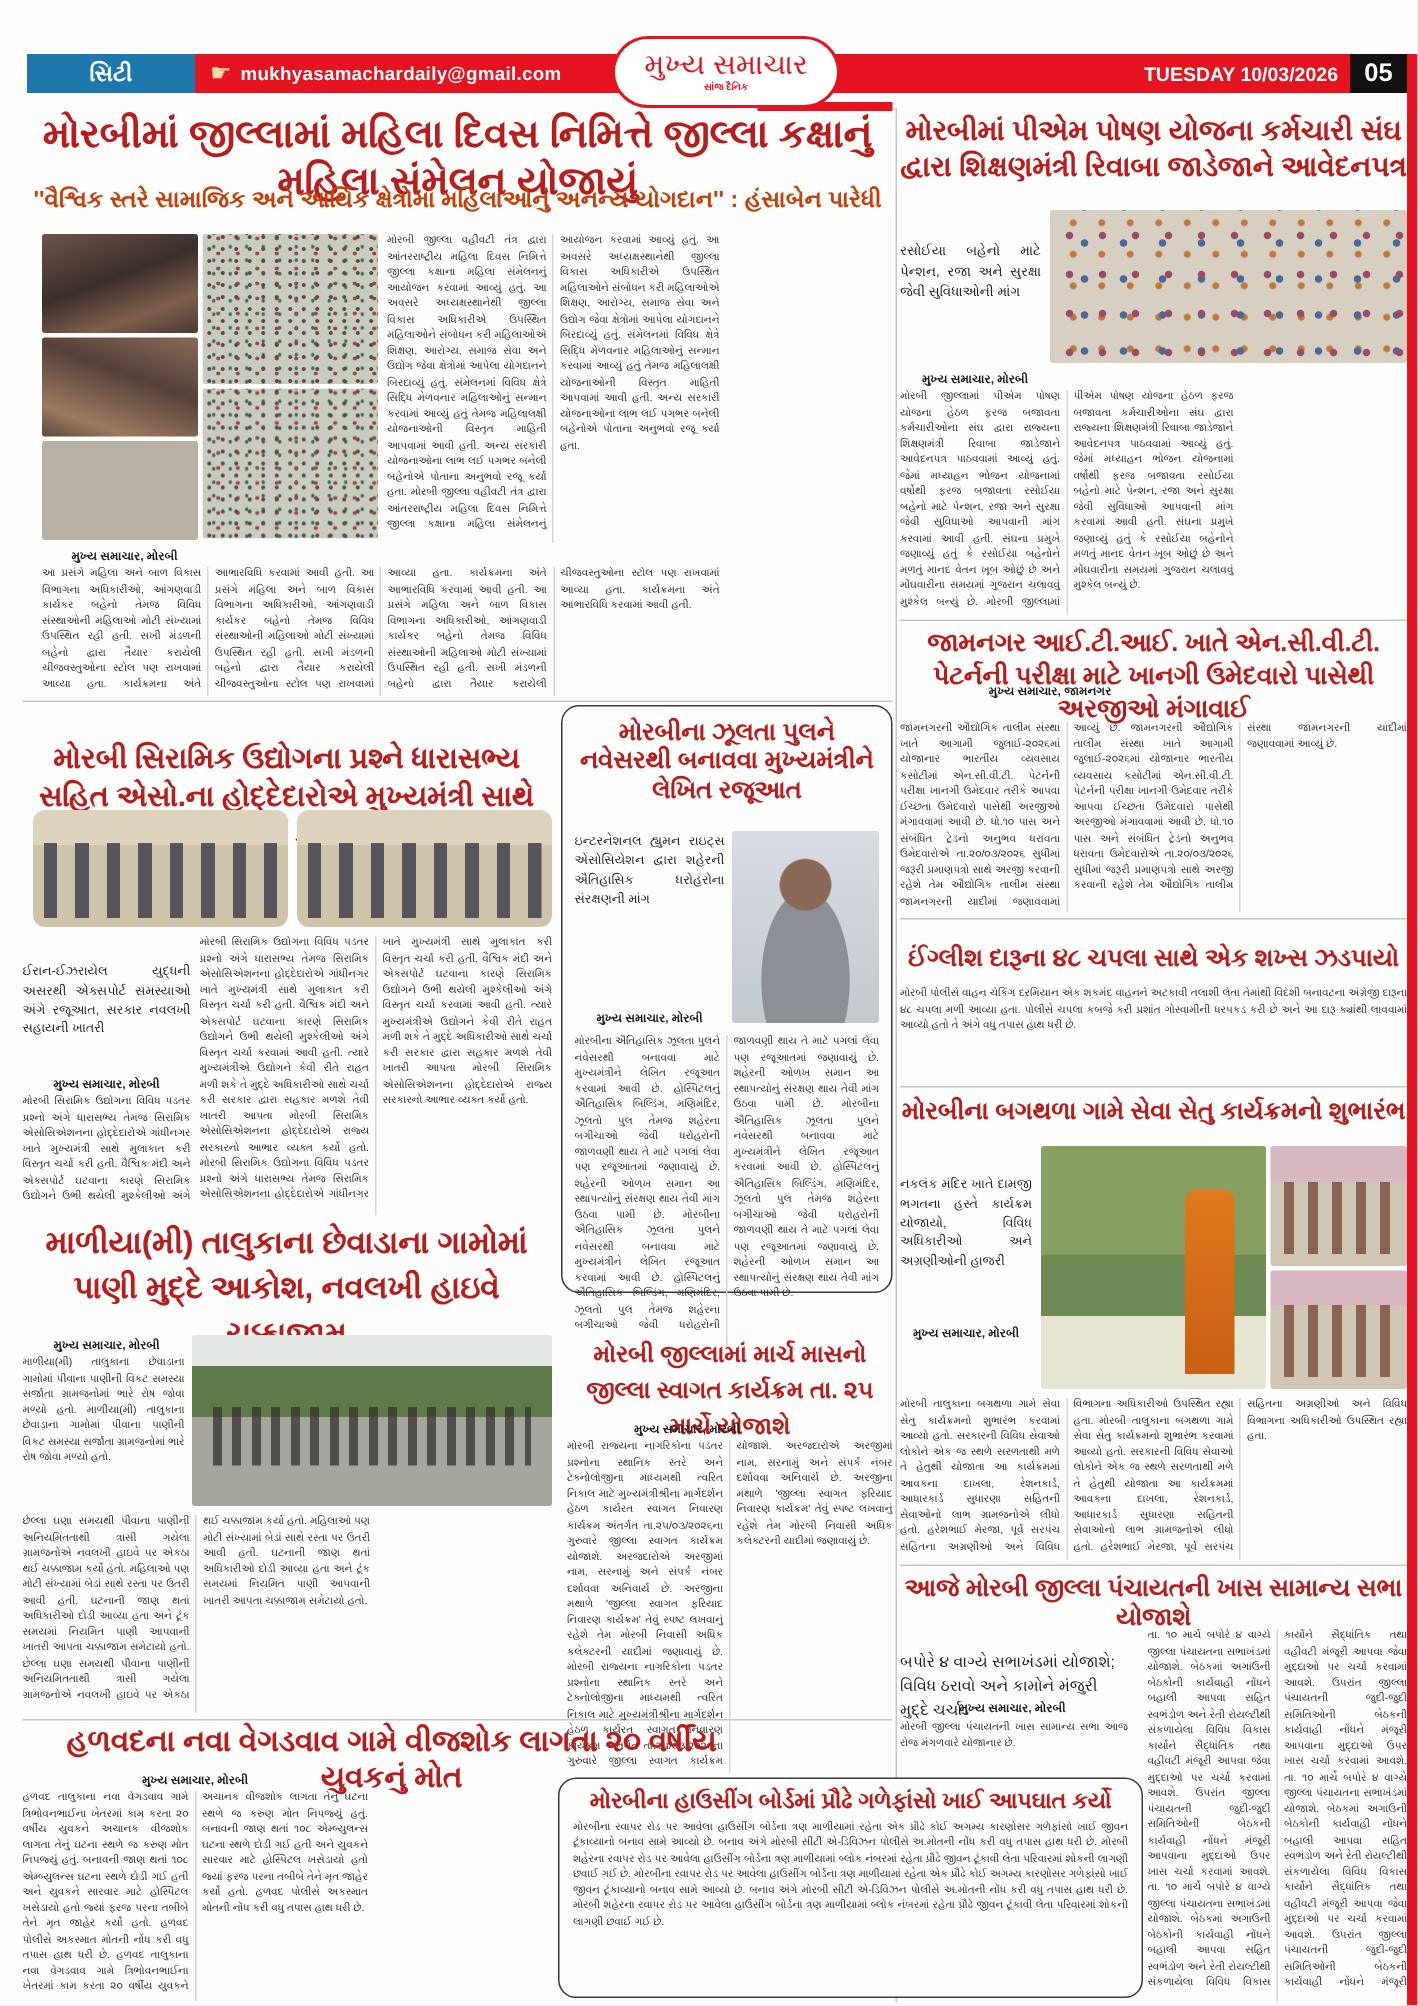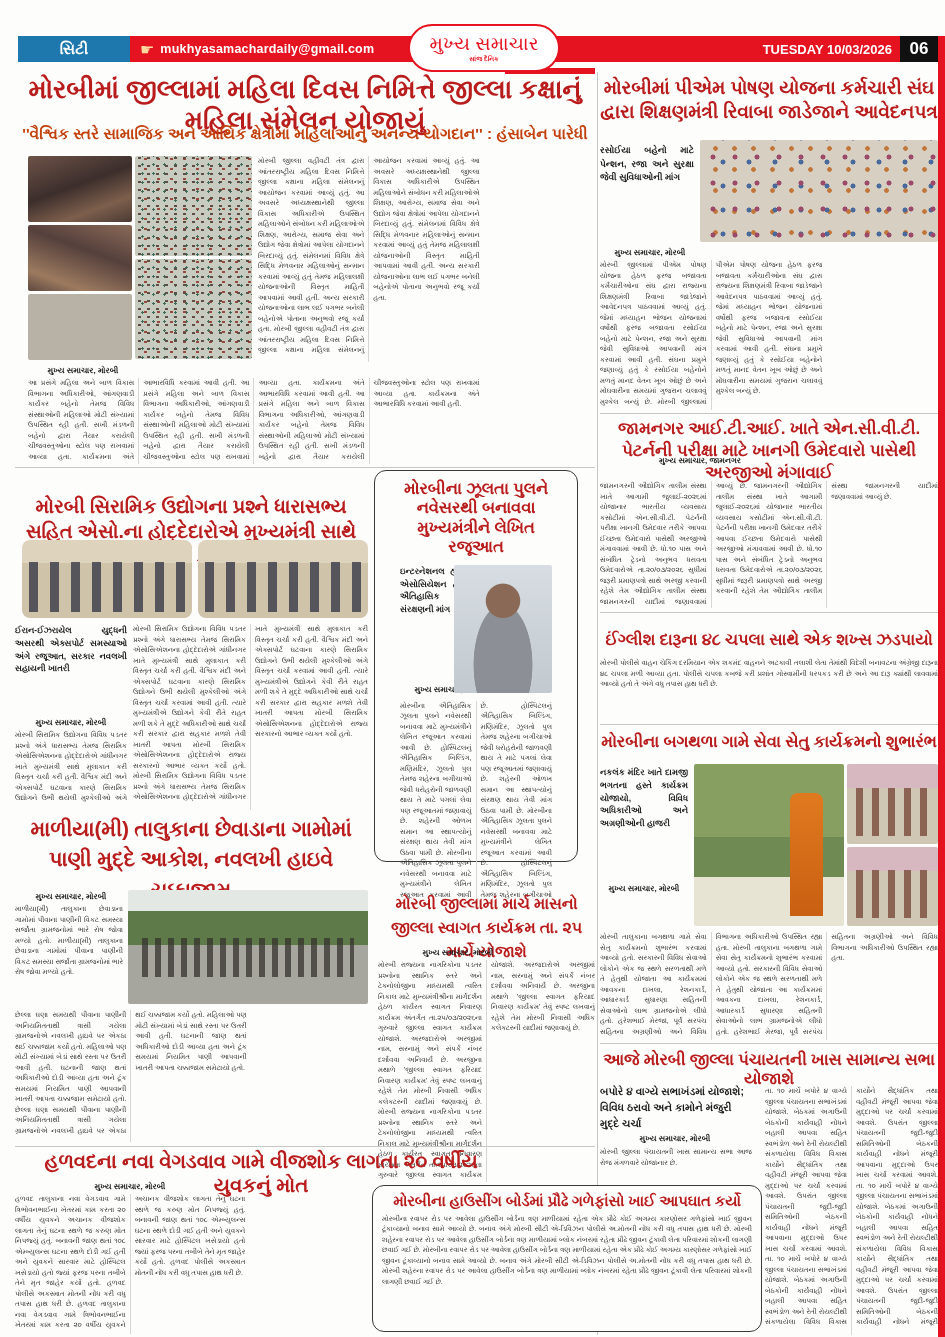--- a/index.html
+++ b/index.html
@@ -29,22 +29,22 @@
   .red-dash { background:#e5121f; }
 
   
   .hl { font-weight:bold; color:#b91c1c; text-align:center; line-height:1.18;
     letter-spacing:-0.2px; }
   .sub-blue { color:#c2410c; font-weight:bold; text-align:center; line-height:1.25; }
   .byl { font-weight:bold; font-size:8px; text-align:center; }
   .body { font-size:7px; line-height:1.5; text-align:justify; overflow:hidden;
     color:#2a2a2a; column-fill:auto; column-gap:9px; column-rule:1px solid #d8d6d2; }
   .c1{column-count:1} .c2{column-count:2} .c3{column-count:3} .c5{column-count:5}
-  .boldnote { font-weight:bold; font-size:8.5px; line-height:1.5; text-align:justify;
-    color:#1d1d1d; overflow:hidden; }
+  .boldnote { font-weight:normal; font-size:8.5px; line-height:1.5; text-align:justify;
+    color:#1d1d1d; overflow:hidden;margin-top:17px; }
   .rbox { border:1.5px solid #3a3a3a; border-radius:12px; background:#fdfdfb; }
   .vline { background:#c9c7c2; width:1px; }
   .hline { background:#c9c7c2; height:1px; }
 
   
   .ph { background:#b8b2a6; border-radius:2px; overflow:hidden; }
   .ph-award { background:linear-gradient(160deg,#6e5348 0%,#3c2e2c 45%,#7d5f4c 75%,#4a3a34 100%); }
   .ph-award2 { background:linear-gradient(200deg,#8a6a58 0%,#55403c 40%,#9c7a5f 80%,#5d4840 100%); }
   .ph-stage { background:linear-gradient(120deg,#7c5a50 0%,#9c6f5a 30%,#4e3a38 65%,#8660522 100%),#6b4f46; }
   .ph-crowd { background-color:#c8ccc0;
@@ -83,21 +83,21 @@
   <div class="abs section-box" style="left:18px;top:36px;width:112px;height:26px;">સિટી</div>
   <div class="abs red-bar" style="left:130px;top:36px;width:808px;height:26px;">
     <span class="hand">☛</span>
     <span class="email">mukhyasamachardaily@gmail.com</span>
     <span class="date">TUESDAY 10/03/2026</span>
   </div>
   <div class="abs logo" style="left:408px;top:24px;width:152px;height:48px;">
     <span class="t">મુખ્ય સમાચાર</span>
     <span class="s">સાંજ દૈનિક</span>
   </div>
-  <div class="abs pageno" style="left:900px;top:36px;width:38px;height:26px;">06</div>
+  <div class="abs pageno" style="left:900px;top:36px;width:38px;height:26px;">05</div>
   <div class="abs edge-red" style="left:938px;top:36px;width:7px;height:1301px;"></div>
   <div class="abs red-dash" style="left:505px;top:68px;width:90px;height:6px;"></div>
 
   <div class="abs vline" style="left:597px;top:72px;height:1263px;"></div>
   <div class="abs hline" style="left:15px;top:467px;width:580px;"></div>
   <div class="abs hline" style="left:600px;top:413px;width:338px;"></div>
   <div class="abs hline" style="left:600px;top:612px;width:338px;"></div>
   <div class="abs hline" style="left:600px;top:724px;width:338px;"></div>
   <div class="abs hline" style="left:600px;top:1043px;width:338px;"></div>
   <div class="abs hline" style="left:15px;top:1146px;width:580px;"></div>
@@ -158,21 +158,21 @@
   <div class="abs hl" style="left:15px;top:494px;width:352px;font-size:19.5px;line-height:1.3;">મોરબી સિરામિક ઉદ્યોગના પ્રશ્ને ધારાસભ્ય સહિત એસો.ના હોદ્દેદારોએ મુખ્યમંત્રી સાથે ચર્ચા કરી</div>
   <div class="abs" style="left:22px;top:540px;width:346px;height:78px;display:flex;gap:6px;">
     <div class="ph ph-meet" style="flex:1;border-radius:8px;"></div>
     <div class="ph ph-meet" style="flex:1;border-radius:8px;"></div>
   </div>
   <div class="abs boldnote" style="left:15px;top:624px;width:112px;height:90px;font-size:8.5px;">ઈરાન-ઈઝરાયેલ યુદ્ધની અસરથી એક્સપોર્ટ સમસ્યાઓ અંગે રજૂઆત, સરકાર નવલખી સહાયની ખાતરી</div>
   <div class="abs byl" style="left:15px;top:718px;width:112px;">મુખ્ય સમાચાર, મોરબી</div>
   <div class="abs body c1" style="left:15px;top:730px;width:112px;height:80px;">મોરબી સિરામિક ઉદ્યોગના વિવિધ પડતર પ્રશ્નો અંગે ધારાસભ્ય તેમજ સિરામિક એસોસિએશનના હોદ્દેદારોએ ગાંધીનગર ખાતે મુખ્યમંત્રી સાથે મુલાકાત કરી વિસ્તૃત ચર્ચા કરી હતી. વૈશ્વિક મંદી અને એક્સપોર્ટ ઘટવાના કારણે સિરામિક ઉદ્યોગને ઉભી થયેલી મુશ્કેલીઓ અંગે વિસ્તૃત ચર્ચા કરવામાં આવી હતી. ત્યારે મુખ્યમંત્રીએ ઉદ્યોગને કેવી રીતે રાહત મળી શકે તે મુદ્દે અધિકારીઓ સાથે ચર્ચા કરી સરકાર દ્વારા સહકાર મળશે તેવી ખાતરી આપતા મોરબી સિરામિક એસોસિએશનના હોદ્દેદારોએ રાજ્ય સરકારનો આભાર વ્યક્ત કર્યો હતો.</div>
   <div class="abs body c2" style="left:133px;top:624px;width:235px;height:186px;">મોરબી સિરામિક ઉદ્યોગના વિવિધ પડતર પ્રશ્નો અંગે ધારાસભ્ય તેમજ સિરામિક એસોસિએશનના હોદ્દેદારોએ ગાંધીનગર ખાતે મુખ્યમંત્રી સાથે મુલાકાત કરી વિસ્તૃત ચર્ચા કરી હતી. વૈશ્વિક મંદી અને એક્સપોર્ટ ઘટવાના કારણે સિરામિક ઉદ્યોગને ઉભી થયેલી મુશ્કેલીઓ અંગે વિસ્તૃત ચર્ચા કરવામાં આવી હતી. ત્યારે મુખ્યમંત્રીએ ઉદ્યોગને કેવી રીતે રાહત મળી શકે તે મુદ્દે અધિકારીઓ સાથે ચર્ચા કરી સરકાર દ્વારા સહકાર મળશે તેવી ખાતરી આપતા મોરબી સિરામિક એસોસિએશનના હોદ્દેદારોએ રાજ્ય સરકારનો આભાર વ્યક્ત કર્યો હતો. મોરબી સિરામિક ઉદ્યોગના વિવિધ પડતર પ્રશ્નો અંગે ધારાસભ્ય તેમજ સિરામિક એસોસિએશનના હોદ્દેદારોએ ગાંધીનગર ખાતે મુખ્યમંત્રી સાથે મુલાકાત કરી વિસ્તૃત ચર્ચા કરી હતી. વૈશ્વિક મંદી અને એક્સપોર્ટ ઘટવાના કારણે સિરામિક ઉદ્યોગને ઉભી થયેલી મુશ્કેલીઓ અંગે વિસ્તૃત ચર્ચા કરવામાં આવી હતી. ત્યારે મુખ્યમંત્રીએ ઉદ્યોગને કેવી રીતે રાહત મળી શકે તે મુદ્દે અધિકારીઓ સાથે ચર્ચા કરી સરકાર દ્વારા સહકાર મળશે તેવી ખાતરી આપતા મોરબી સિરામિક એસોસિએશનના હોદ્દેદારોએ રાજ્ય સરકારનો આભાર વ્યક્ત કર્યો હતો.</div>
 
-  <div class="abs rbox" style="left:374px;top:470px;width:204px;height:392px;padding:8px 25px;">
+  <div class="abs rbox" style="left:374px;top:470px;width:221px;height:392px;padding:8px 8px;">
     <div class="hl" style="font-size:16.5px;">મોરબીના ઝૂલતા પુલને નવેસરથી બનાવવા મુખ્યમંત્રીને લેખિત રજૂઆત</div>
     <div style="position:relative;margin-top:8px;height:130px;">
       <div class="boldnote" style="width:100px;height:118px;font-size:8.5px;">ઇન્ટરનેશનલ હ્યુમન રાઇટ્સ એસોસિયેશન દ્વારા શહેરની ઐતિહાસિક ધરોહરોના સંરક્ષણની માંગ</div>
       <div class="byl" style="position:absolute;left:0;top:120px;width:100px;">મુખ્ય સમાચાર, મોરબી</div>
       <div class="ph ph-portrait" style="position:absolute;right:0;top:0;width:98px;height:128px;"></div>
     </div>
     <div class="body c2" style="height:208px;margin-top:6px;">મોરબીના ઐતિહાસિક ઝૂલતા પુલને નવેસરથી બનાવવા માટે મુખ્યમંત્રીને લેખિત રજૂઆત કરવામાં આવી છે. હોસ્પિટલનું ઐતિહાસિક બિલ્ડિંગ, મણિમંદિર, ઝૂલતો પુલ તેમજ શહેરના બગીચાઓ જેવી ધરોહરોની જાળવણી થાય તે માટે પગલાં લેવા પણ રજૂઆતમાં જણાવાયું છે. શહેરની ઓળખ સમાન આ સ્થાપત્યોનું સંરક્ષણ થાય તેવી માંગ ઉઠવા પામી છે. મોરબીના ઐતિહાસિક ઝૂલતા પુલને નવેસરથી બનાવવા માટે મુખ્યમંત્રીને લેખિત રજૂઆત કરવામાં આવી છે. હોસ્પિટલનું ઐતિહાસિક બિલ્ડિંગ, મણિમંદિર, ઝૂલતો પુલ તેમજ શહેરના બગીચાઓ જેવી ધરોહરોની જાળવણી થાય તે માટે પગલાં લેવા પણ રજૂઆતમાં જણાવાયું છે. શહેરની ઓળખ સમાન આ સ્થાપત્યોનું સંરક્ષણ થાય તેવી માંગ ઉઠવા પામી છે. મોરબીના ઐતિહાસિક ઝૂલતા પુલને નવેસરથી બનાવવા માટે મુખ્યમંત્રીને લેખિત રજૂઆત કરવામાં આવી છે. હોસ્પિટલનું ઐતિહાસિક બિલ્ડિંગ, મણિમંદિર, ઝૂલતો પુલ તેમજ શહેરના બગીચાઓ જેવી ધરોહરોની જાળવણી થાય તે માટે પગલાં લેવા પણ રજૂઆતમાં જણાવાયું છે. શહેરની ઓળખ સમાન આ સ્થાપત્યોનું સંરક્ષણ થાય તેવી માંગ ઉઠવા પામી છે.</div>
   </div>
 
   <div class="abs hl" style="left:15px;top:814px;width:352px;font-size:21px;line-height:1.45;">માળીયા(મી) તાલુકાના છેવાડાના ગામોમાં પાણી મુદ્દે આકોશ, નવલખી હાઇવે ચક્કાજામ</div>

